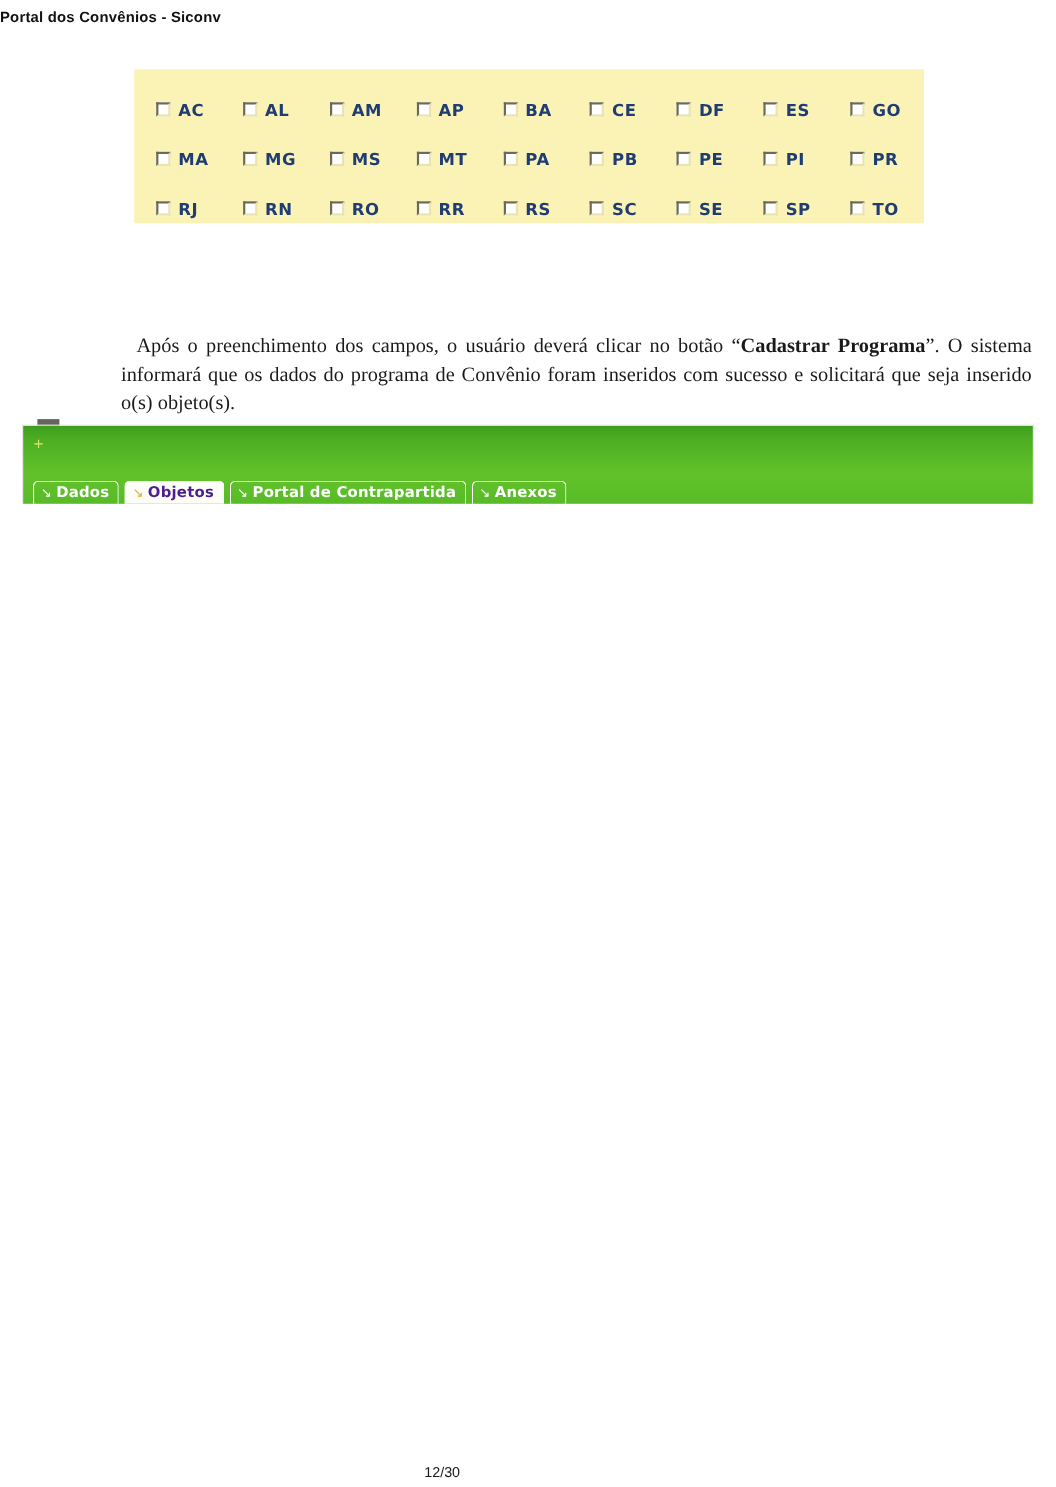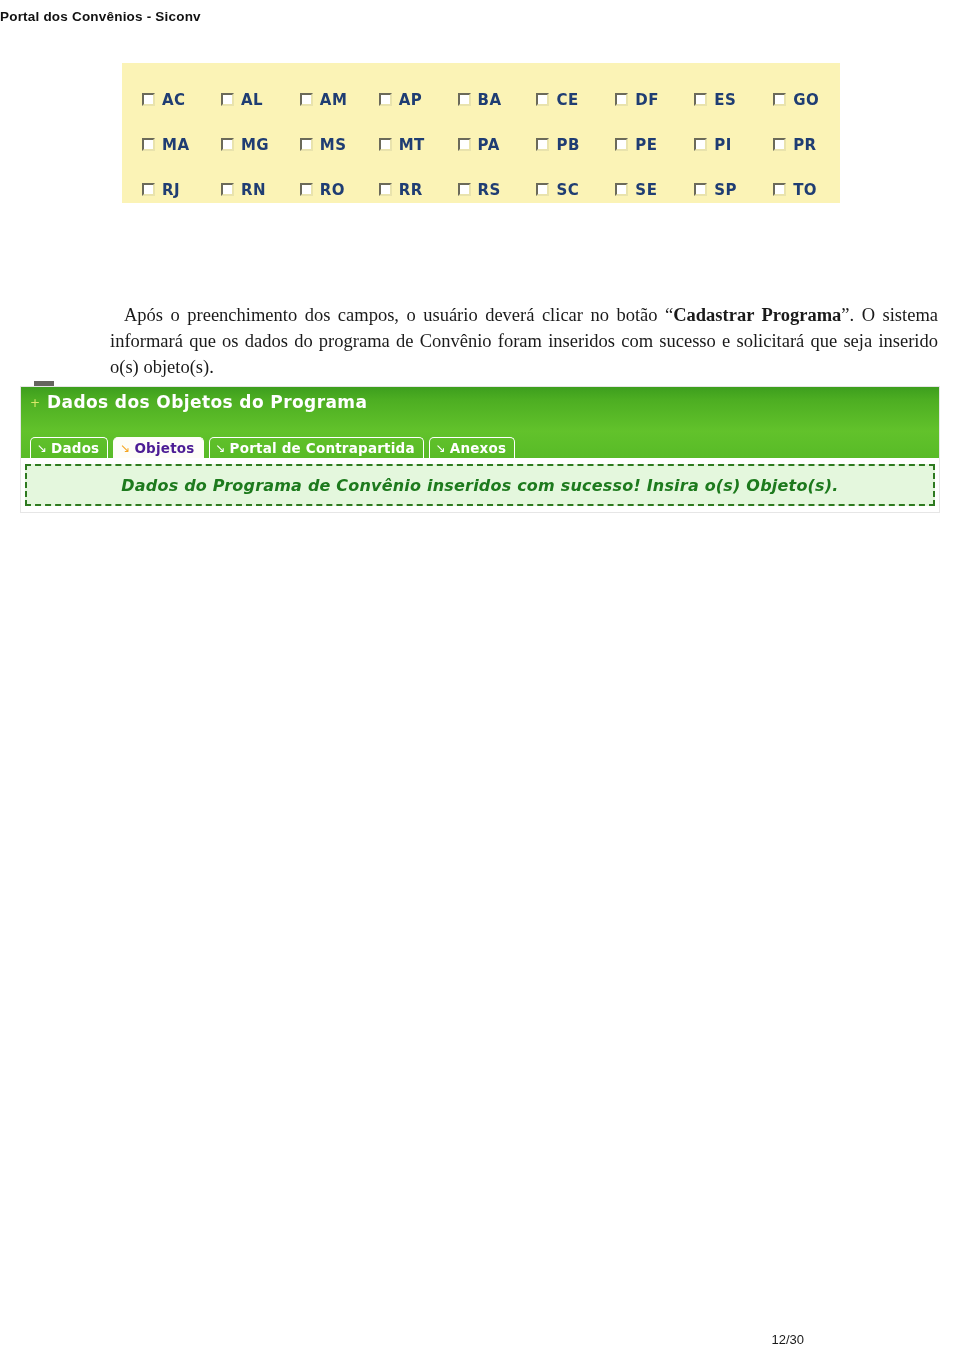--- a/index.html
+++ b/index.html
@@ -212,21 +212,21 @@
     letter-spacing: 0.2px;
     font-family: "DejaVu Sans", sans-serif;
   }
 
   
   .doc-footer {
     position: absolute;
     left: 0;
     top: 1330px;
     width: 804px;
-    text-align: right;
+    text-align: center;
   }
   .doc-footer-text {
     font-size: 13px;
     color: #1a1a1a;
   }
 </style>
 </head>
 <body>
 
 <div class="doc-header">
@@ -354,21 +354,20 @@
 </div>
 
 <p class="body-text"><span class="indent"></span><span>Após o preenchimento dos campos, o usuário deverá clicar no botão “</span><b>Cadastrar Programa</b><span>”. O sistema informará que  os dados do programa de Convênio foram inseridos com sucesso e solicitará que seja inserido o(s) objeto(s).</span></p>
 
 <div class="shot">
 
   <div class="shot-topstrip"></div>
 
   <div class="green-panel">
     <span class="panel-plus">+</span>
-    <span class="panel-title">Dados dos Objetos do Programa</span>
 
     <div class="tabs">
       <div class="tab">
         <span class="tab-arrow">↘</span>
         <span class="tab-text">Dados</span>
       </div>
       <div class="tab active">
         <span class="tab-arrow">↘</span>
         <span class="tab-text">Objetos</span>
       </div>
@@ -376,23 +375,18 @@
         <span class="tab-arrow">↘</span>
         <span class="tab-text">Portal de Contrapartida</span>
       </div>
       <div class="tab">
         <span class="tab-arrow">↘</span>
         <span class="tab-text">Anexos</span>
       </div>
     </div>
   </div>
 
-  <div class="msg-wrap">
-    <div class="msg-box">
-      <span class="msg-text">Dados do Programa de Convênio inseridos com sucesso! Insira o(s) Objeto(s).</span>
-    </div>
-  </div>
 
 </div>
 
 <div class="doc-footer">
   <span class="doc-footer-text">12/30</span>
 </div>
 
 </body></html>

